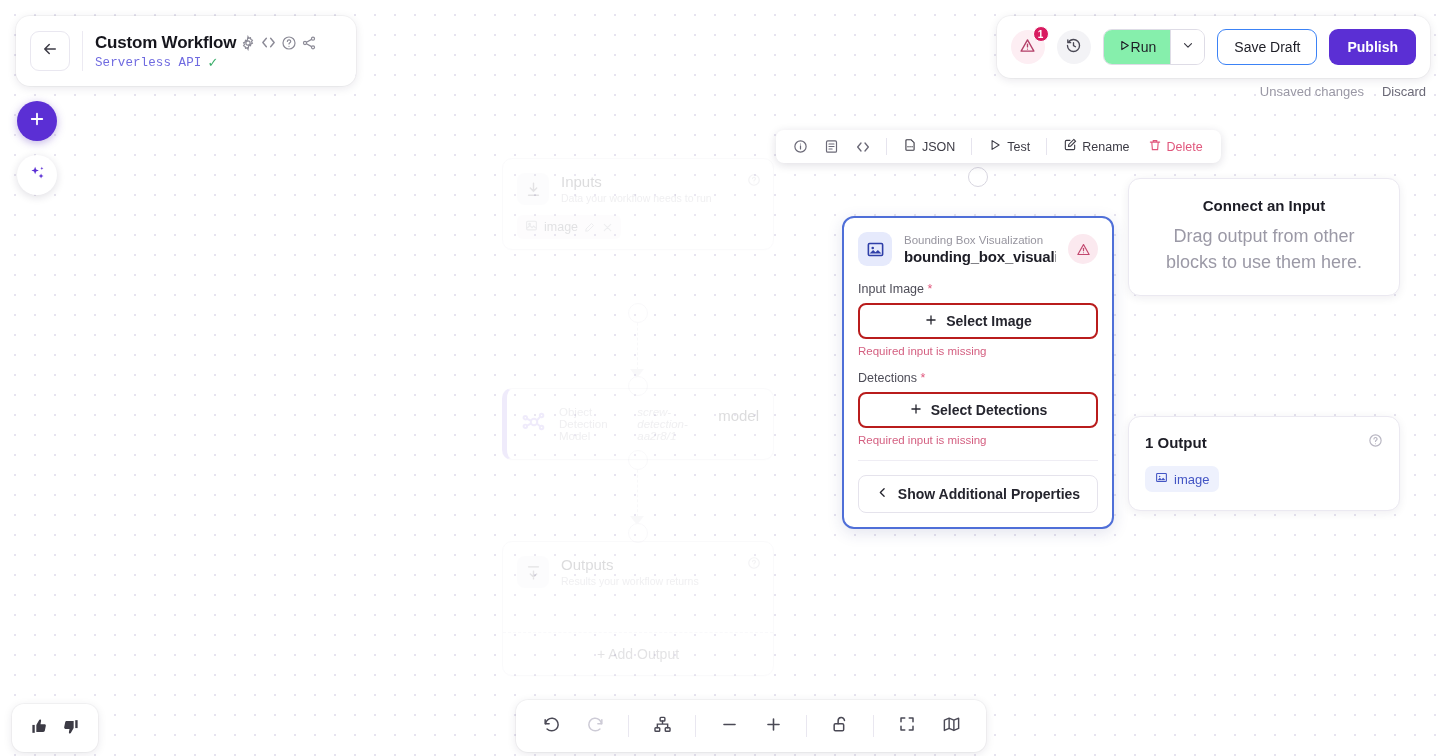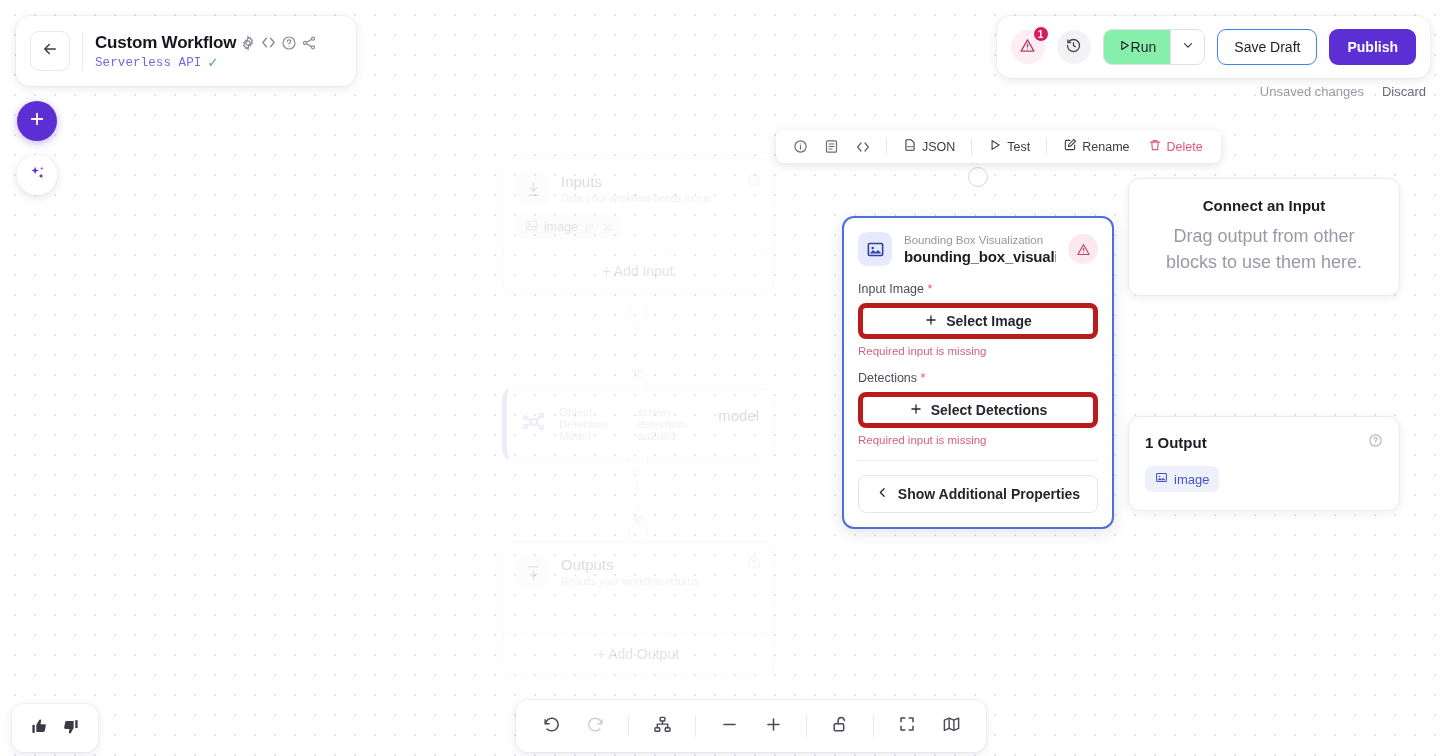--- a/index.html
+++ b/index.html
@@ -191,21 +191,21 @@
     white-space: nowrap; overflow: hidden; text-overflow: clip;
   }
   .warn-dot {
     width: 30px; height: 30px; border-radius: 50%; background: #fbe9ef;
     display: flex; align-items: center; justify-content: center; flex: 0 0 auto; cursor: pointer;
   }
   .field { padding: 8px 14px 0; }
   .field-label { font-size: 12.5px; color: #4d4c57; margin-bottom: 7px; }
   .req-star { color: #e0567c; }
   .select-btn {
-    width: 100%; height: 36px; border: 5px solid #b91c1c; border-radius: 8px;
+    width: 100%; height: 36px; border: 2px solid #b91c1c; border-radius: 8px;
     background: #fff; display: flex; align-items: center; justify-content: center; gap: 8px;
     font-size: 14px; font-weight: 700; color: #25252e; cursor: pointer;
     font-family: "Liberation Sans", sans-serif;
   }
   .err-msg { font-size: 11.5px; color: #d45f80; margin-top: 6px; }
   .sel-div { height: 1px; background: #efedf4; margin: 14px 14px 0; }
   .addl-btn {
     margin: 14px 14px 0; height: 38px; border: 1px solid #e5e3ec; border-radius: 8px;
     background: #fff; display: flex; align-items: center; justify-content: center; gap: 9px;
     font-size: 14px; font-weight: 700; color: #25252e; cursor: pointer;
@@ -302,21 +302,20 @@
             <path d="M4 20h4L19 9l-4-4L4 16v4z"></path>
           </svg>
         </span>
         <span class="chip-act">
           <svg width="11" height="11" viewBox="0 0 24 24" fill="none" stroke="currentColor" stroke-width="2.4" stroke-linecap="round">
             <path d="M5 5l14 14M19 5L5 19"></path>
           </svg>
         </span>
       </span>
     </div>
-    <div class="add-row">+ Add Input</div>
   </div>
 
   <div class="node model-node faded" style="left:502px; top:388px;">
     <div style="flex:0 0 auto;">
       <svg width="26" height="26" viewBox="0 0 24 24" fill="none" stroke="#a187e8" stroke-width="1.8">
         <circle cx="12" cy="12" r="3"></circle>
           <circle cx="4" cy="8" r="1.6"></circle>
           <circle cx="4" cy="16" r="1.6"></circle>
         <circle cx="19" cy="6" r="1.6"></circle>
           <circle cx="19" cy="17" r="1.6"></circle>

